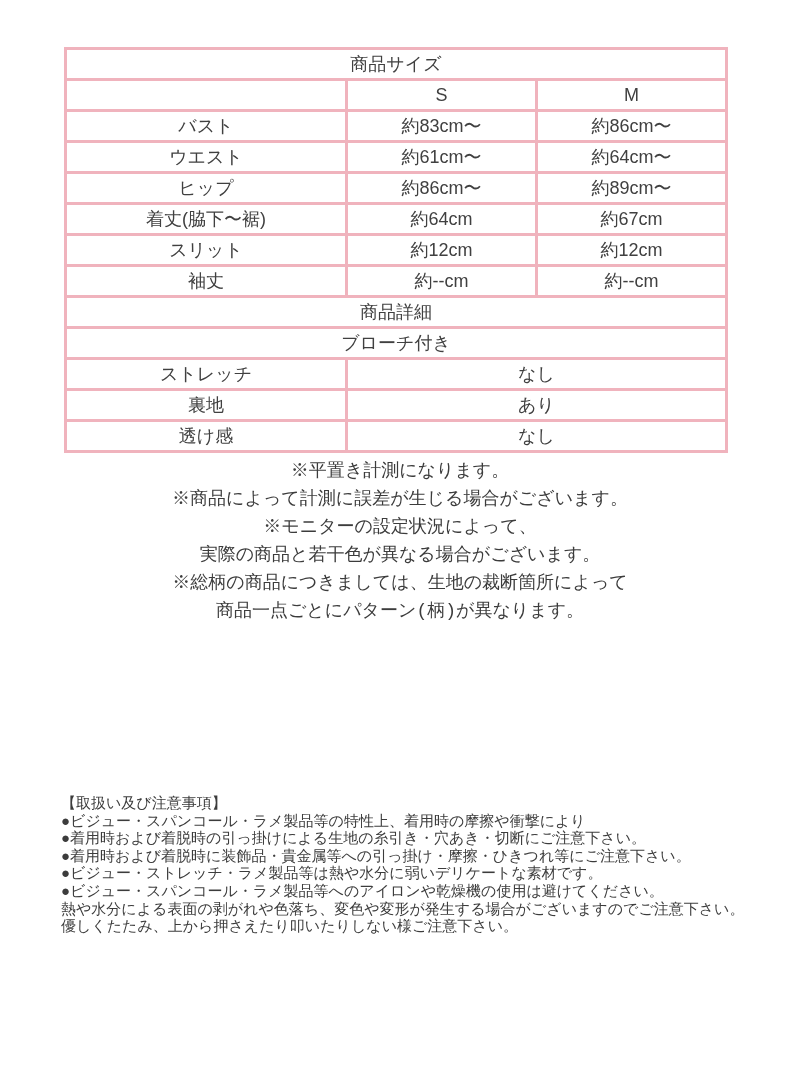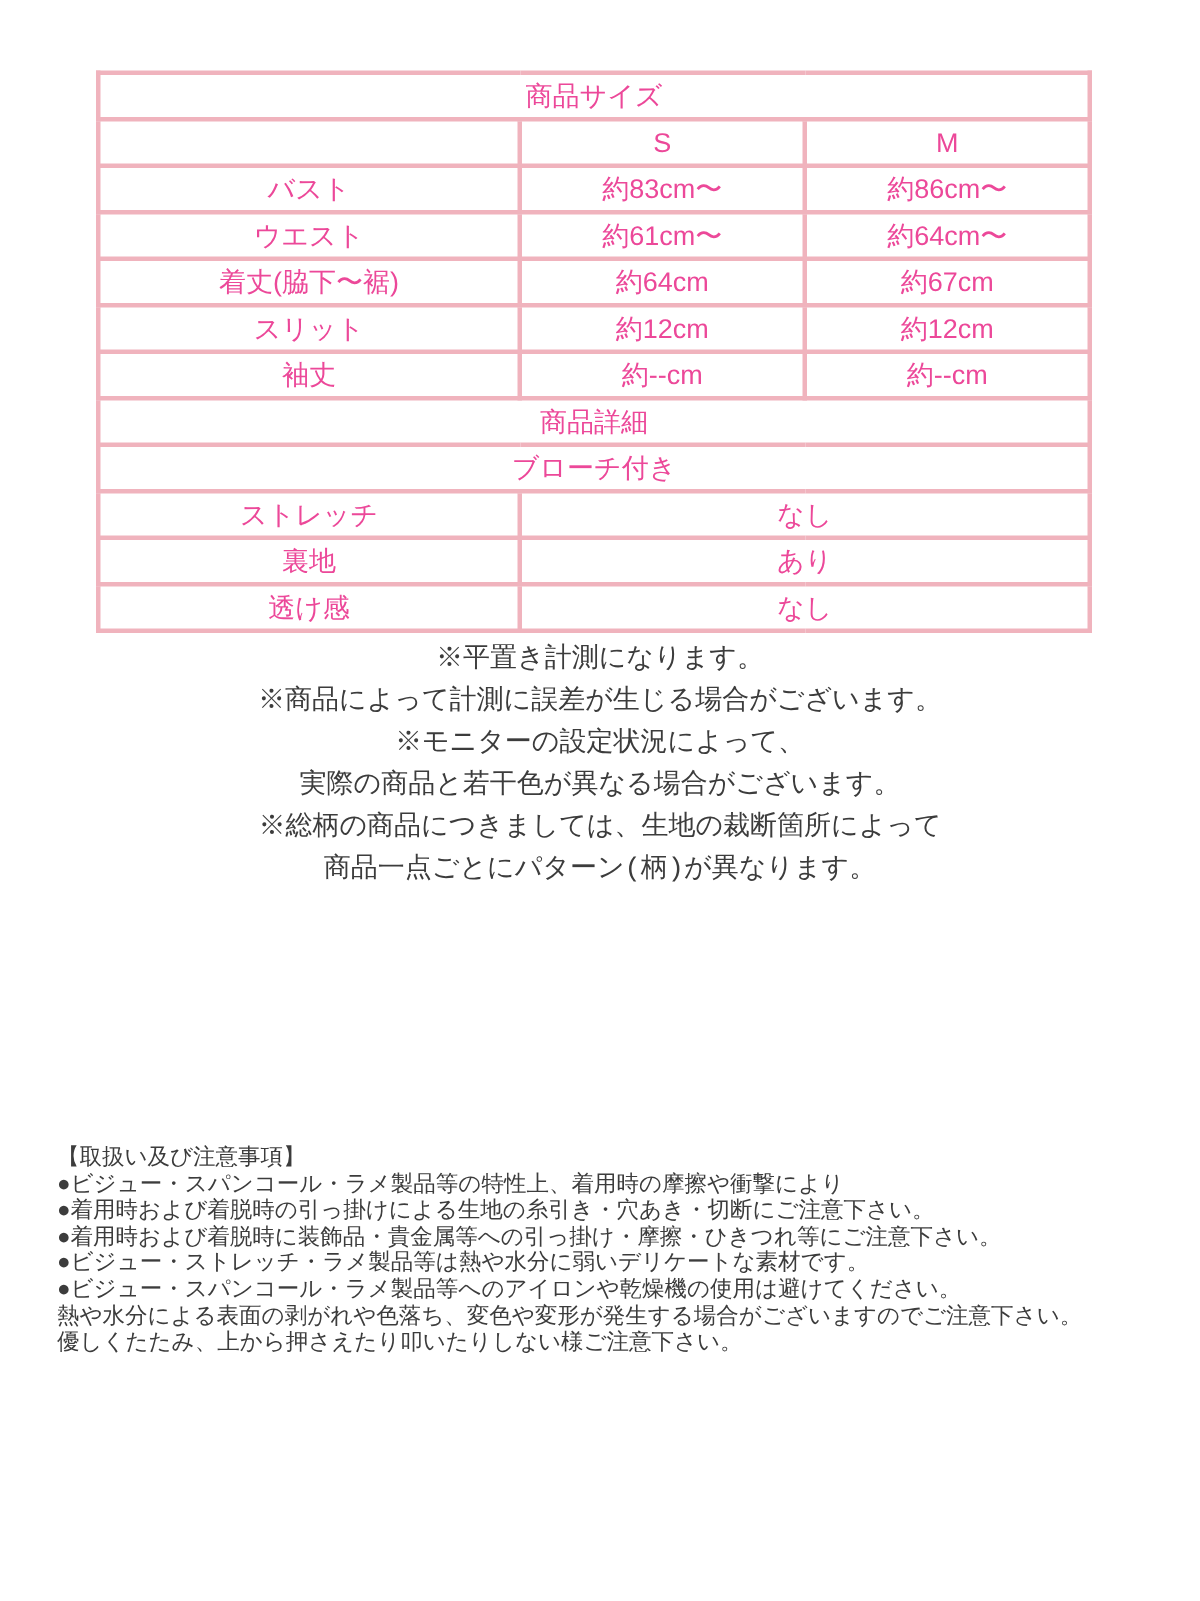--- a/index.html
+++ b/index.html
@@ -14,21 +14,21 @@
     font-family: "Liberation Sans", "DejaVu Sans", sans-serif;
     color: #3c3c3c;
   }
   
   table.spec {
     border-collapse: collapse;
     table-layout: fixed;
     width: 661px;
     margin: 47px 0 0 64px;
     font-size: 18px;
-    color: #ec4899;
+    color: #404040;
   }
   table.spec td {
     border: 3px solid #f0b3bd;
     height: 28px;
     padding: 0;
     text-align: center;
     vertical-align: middle;
     background: #ffffff;
     overflow: hidden;
     white-space: nowrap;
@@ -47,21 +47,21 @@
     font-family: Liberation Mono, monospace;
   }
   
   .care {
     margin: 169px 0 0 38px;
     width: 740px;
     font-size: 15px;
     line-height: 17.6px;
     color: #3c3c3c;
   }
-  .care div { white-space: nowrap; }
+  .care div { white-space: nowrap; margin-left: 23px; }
 </style>
 </head>
 <body>
 
 <table class="spec">
   <colgroup>
       <col class="c1">
       <col class="c2">
       <col class="c3">
     </colgroup>
@@ -76,20 +76,25 @@
     </tr>
     <tr>
       <td>バスト</td>
       <td>約83cm〜</td>
       <td>約86cm〜</td>
     </tr>
     <tr>
       <td>ウエスト</td>
       <td>約61cm〜</td>
       <td>約64cm〜</td>
+    </tr>
+    <tr>
+      <td>ヒップ</td>
+      <td>約86cm〜</td>
+      <td>約89cm〜</td>
     </tr>
     <tr>
       <td>着丈(脇下〜裾)</td>
       <td>約64cm</td>
       <td>約67cm</td>
     </tr>
     <tr>
       <td>スリット</td>
       <td>約12cm</td>
       <td>約12cm</td>

